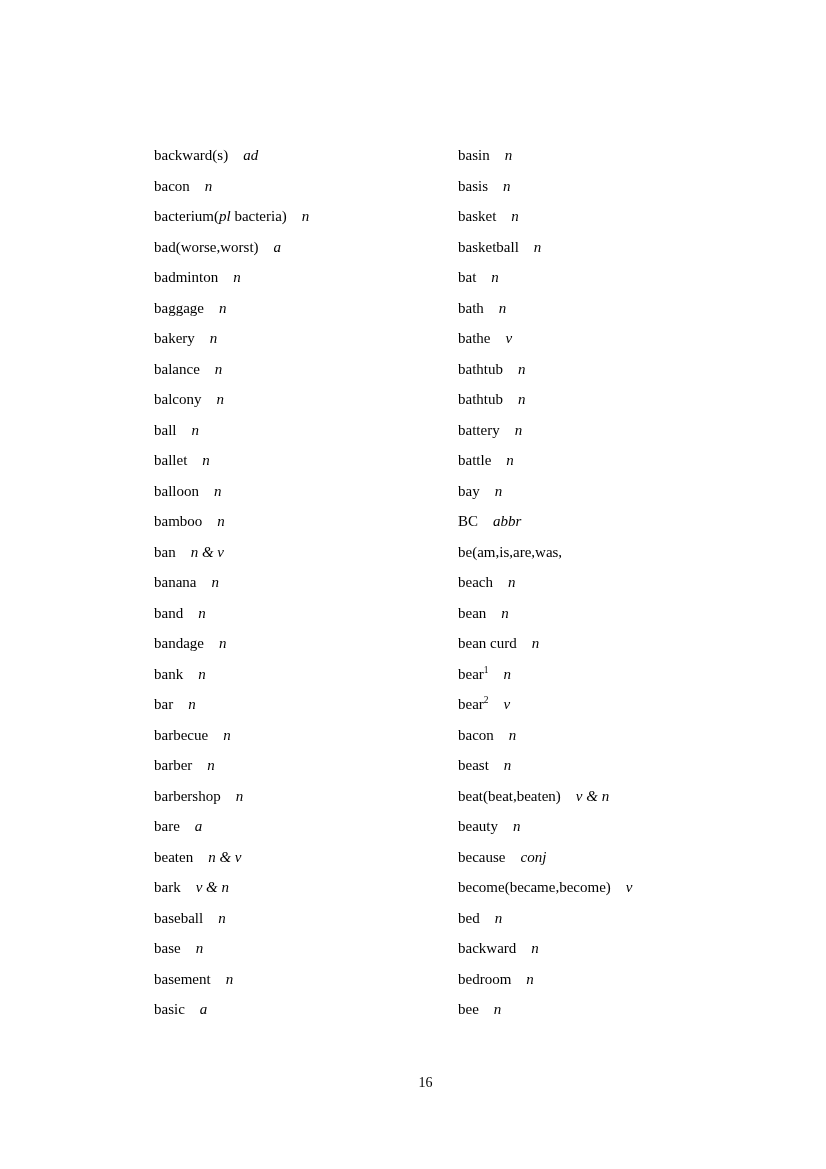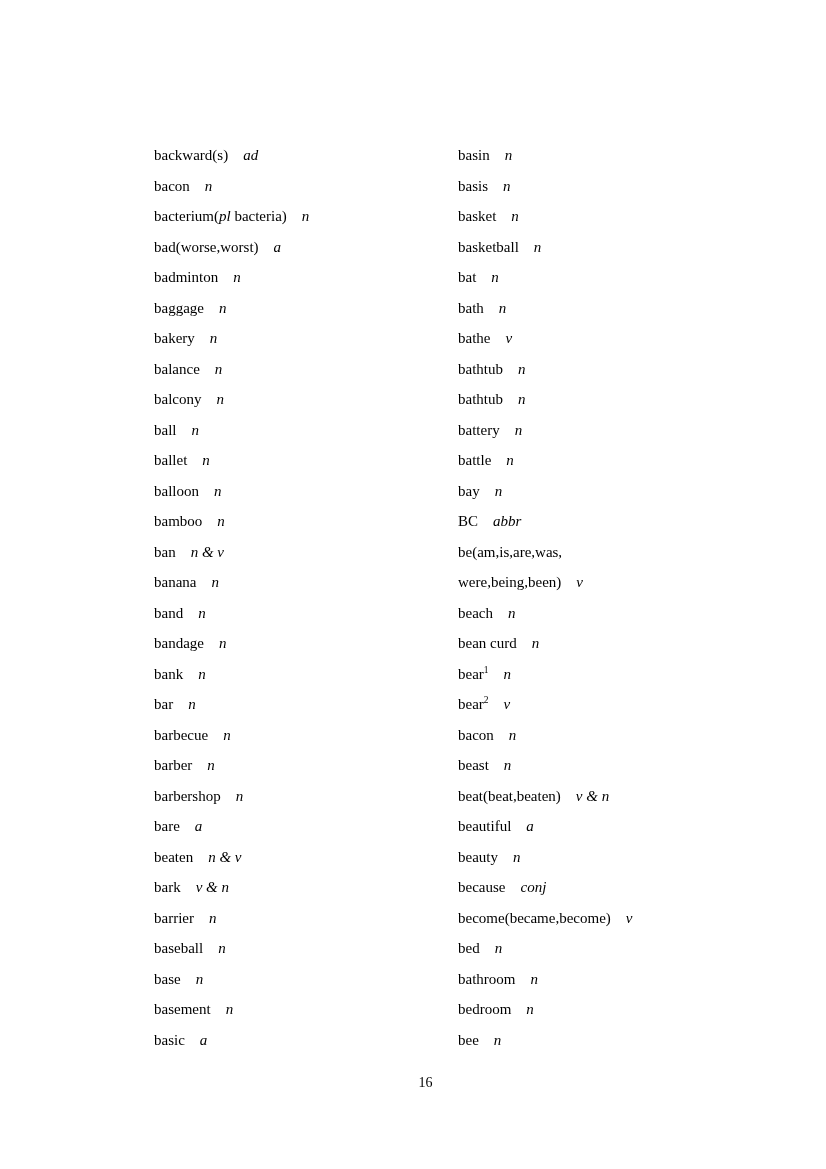--- a/index.html
+++ b/index.html
@@ -81,52 +81,50 @@
       <div class="entry-line"><span class="headword">band</span><span class="gap"></span><span class="pos">n</span></div>
       <div class="entry-line"><span class="headword">bandage</span><span class="gap"></span><span class="pos">n</span></div>
       <div class="entry-line"><span class="headword">bank</span><span class="gap"></span><span class="pos">n</span></div>
       <div class="entry-line"><span class="headword">bar</span><span class="gap"></span><span class="pos">n</span></div>
       <div class="entry-line"><span class="headword">barbecue</span><span class="gap"></span><span class="pos">n</span></div>
       <div class="entry-line"><span class="headword">barber</span><span class="gap"></span><span class="pos">n</span></div>
       <div class="entry-line"><span class="headword">barbershop</span><span class="gap"></span><span class="pos">n</span></div>
       <div class="entry-line"><span class="headword">bare</span><span class="gap"></span><span class="pos">a</span></div>
       <div class="entry-line"><span class="headword">beaten</span><span class="gap"></span><span class="pos">n &amp; v</span></div>
       <div class="entry-line"><span class="headword">bark</span><span class="gap"></span><span class="pos">v &amp; n</span></div>
-      <div class="entry-line"><span class="headword">barrier</span><span class="gap"></span><span class="pos">n</span></div>
       <div class="entry-line"><span class="headword">baseball</span><span class="gap"></span><span class="pos">n</span></div>
       <div class="entry-line"><span class="headword">base</span><span class="gap"></span><span class="pos">n</span></div>
       <div class="entry-line"><span class="headword">basement</span><span class="gap"></span><span class="pos">n</span></div>
       <div class="entry-line"><span class="headword">basic</span><span class="gap"></span><span class="pos">a</span></div>
     </div>
   <div class="column" id="col-right">
       <div class="entry-line"><span class="headword">basin</span><span class="gap"></span><span class="pos">n</span></div>
       <div class="entry-line"><span class="headword">basis</span><span class="gap"></span><span class="pos">n</span></div>
       <div class="entry-line"><span class="headword">basket</span><span class="gap"></span><span class="pos">n</span></div>
       <div class="entry-line"><span class="headword">basketball</span><span class="gap"></span><span class="pos">n</span></div>
       <div class="entry-line"><span class="headword">bat</span><span class="gap"></span><span class="pos">n</span></div>
       <div class="entry-line"><span class="headword">bath</span><span class="gap"></span><span class="pos">n</span></div>
       <div class="entry-line"><span class="headword">bathe</span><span class="gap"></span><span class="pos">v</span></div>
       <div class="entry-line"><span class="headword">bathtub</span><span class="gap"></span><span class="pos">n</span></div>
       <div class="entry-line"><span class="headword">bathtub</span><span class="gap"></span><span class="pos">n</span></div>
       <div class="entry-line"><span class="headword">battery</span><span class="gap"></span><span class="pos">n</span></div>
       <div class="entry-line"><span class="headword">battle</span><span class="gap"></span><span class="pos">n</span></div>
       <div class="entry-line"><span class="headword">bay</span><span class="gap"></span><span class="pos">n</span></div>
       <div class="entry-line"><span class="headword">BC</span><span class="gap"></span><span class="pos">abbr</span></div>
       <div class="entry-line"><span class="headword">be(am,is,are,was,</span></div>
-      <div class="entry-line"><span class="headword">were,being,been)</span><span class="gap"></span><span class="pos">v</span></div>
       <div class="entry-line"><span class="headword">beach</span><span class="gap"></span><span class="pos">n</span></div>
+      <div class="entry-line"><span class="headword">bean</span><span class="gap"></span><span class="pos">n</span></div>
       <div class="entry-line"><span class="headword">bean curd</span><span class="gap"></span><span class="pos">n</span></div>
       <div class="entry-line"><span class="headword">bear</span><span class="sup">1</span><span class="gap"></span><span class="pos">n</span></div>
       <div class="entry-line"><span class="headword">bear</span><span class="sup">2</span><span class="gap"></span><span class="pos">v</span></div>
       <div class="entry-line"><span class="headword">bacon</span><span class="gap"></span><span class="pos">n</span></div>
       <div class="entry-line"><span class="headword">beast</span><span class="gap"></span><span class="pos">n</span></div>
       <div class="entry-line"><span class="headword">beat(beat,beaten)</span><span class="gap"></span><span class="pos">v &amp; n</span></div>
-      <div class="entry-line"><span class="headword">beautiful</span><span class="gap"></span><span class="pos">a</span></div>
       <div class="entry-line"><span class="headword">beauty</span><span class="gap"></span><span class="pos">n</span></div>
       <div class="entry-line"><span class="headword">because</span><span class="gap"></span><span class="pos">conj</span></div>
       <div class="entry-line"><span class="headword">become(became,become)</span><span class="gap"></span><span class="pos">v</span></div>
       <div class="entry-line"><span class="headword">bed</span><span class="gap"></span><span class="pos">n</span></div>
-      <div class="entry-line"><span class="headword">bathroom</span><span class="gap"></span><span class="pos">n</span></div>
+      <div class="entry-line"><span class="headword">backward</span><span class="gap"></span><span class="pos">n</span></div>
       <div class="entry-line"><span class="headword">bedroom</span><span class="gap"></span><span class="pos">n</span></div>
       <div class="entry-line"><span class="headword">bee</span><span class="gap"></span><span class="pos">n</span></div>
     </div>
   <div class="page-number">16</div>
 </div>
 
 </body></html>

